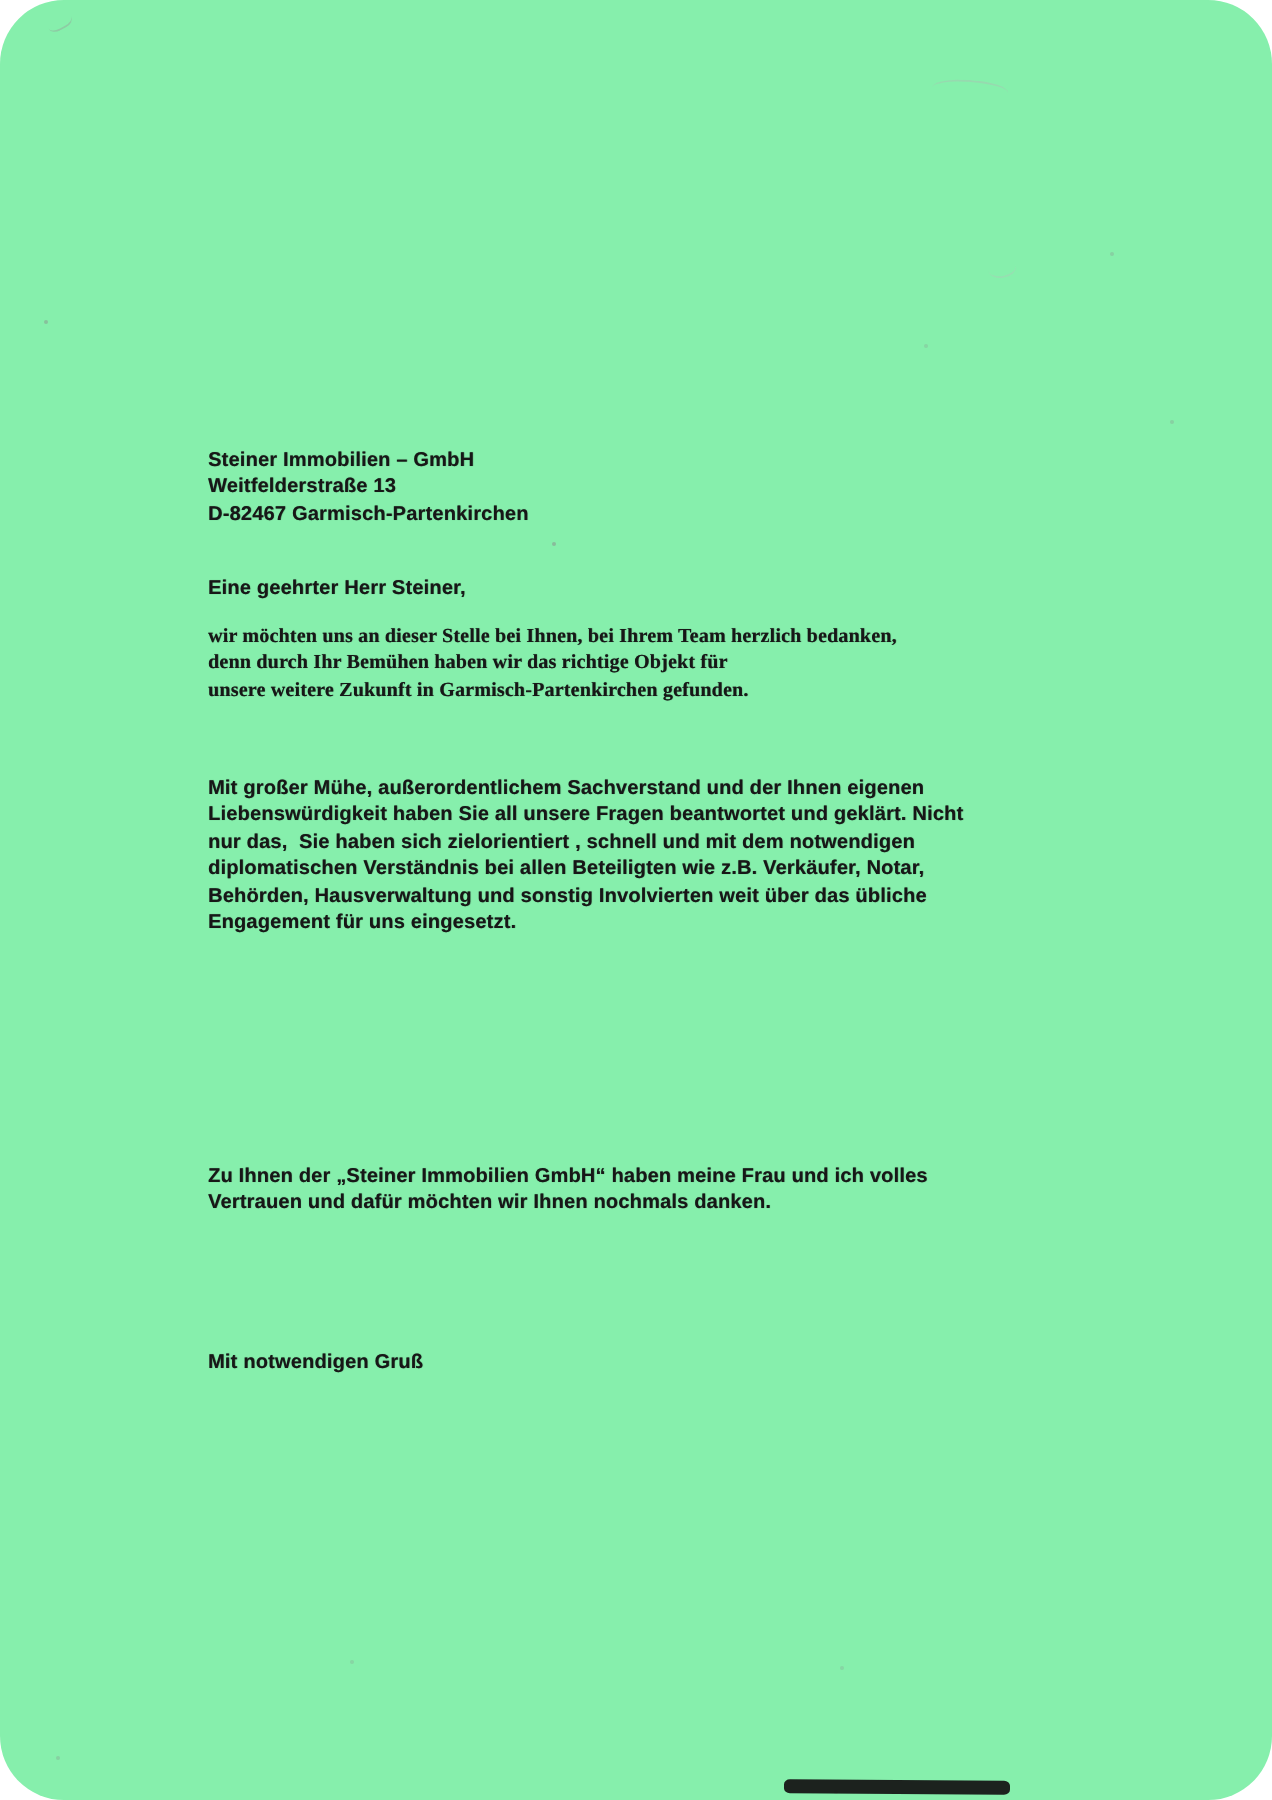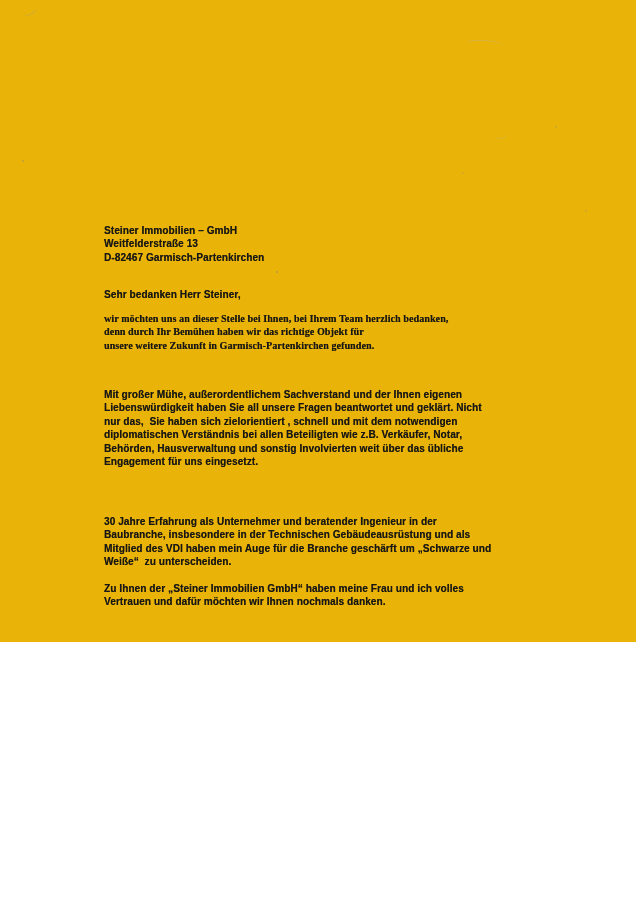--- a/index.html
+++ b/index.html
@@ -1,23 +1,24 @@
 <!DOCTYPE html>
 <html><head>
 <meta charset="utf-8">
 <style>
   html, body { margin: 0; padding: 0; background: #ffffff; }
   .page {
     position: relative;
     width: 636px;
-    height: 642px;
-    background: #eab308;
+    height: 900px;
+    background: #86efac;
     overflow: hidden;
     font-family: "Liberation Sans", "DejaVu Sans", sans-serif;
     color: #171717;
+    border-radius: 32px;
   }
   .txt {
     position: absolute;
     left: 104px;
     font-size: 10px;
     font-weight: 700;
     line-height: 13.4px;
     letter-spacing: 0.1px;
     white-space: pre;
     color: #171717;
@@ -58,38 +59,34 @@
 </style>
 </head>
 <body>
 
 <div class="page">
 
   <div class="txt recipient">Steiner Immobilien – GmbH
 Weitfelderstraße 13
 D-82467 Garmisch-Partenkirchen</div>
 
-  <div class="txt salutation">Sehr bedanken Herr Steiner,</div>
+  <div class="txt salutation">Eine geehrter Herr Steiner,</div>
 
   <div class="txt para-1">wir möchten uns an dieser Stelle bei Ihnen, bei Ihrem Team herzlich bedanken,
 denn durch Ihr Bemühen haben wir das richtige Objekt für
 unsere weitere Zukunft in Garmisch-Partenkirchen gefunden.</div>
 
   <div class="txt para-2">Mit großer Mühe, außerordentlichem Sachverstand und der Ihnen eigenen
 Liebenswürdigkeit haben Sie all unsere Fragen beantwortet und geklärt. Nicht
 nur das,  Sie haben sich zielorientiert , schnell und mit dem notwendigen
 diplomatischen Verständnis bei allen Beteiligten wie z.B. Verkäufer, Notar,
 Behörden, Hausverwaltung und sonstig Involvierten weit über das übliche
 Engagement für uns eingesetzt.</div>
 
 
-  <div class="txt para-4">30 Jahre Erfahrung als Unternehmer und beratender Ingenieur in der
-Baubranche, insbesondere in der Technischen Gebäudeausrüstung und als
-Mitglied des VDI haben mein Auge für die Branche geschärft um „Schwarze und
-Weiße“  zu unterscheiden.</div>
 
   <div class="txt para-5">Zu Ihnen der „Steiner Immobilien GmbH“ haben meine Frau und ich volles
 Vertrauen und dafür möchten wir Ihnen nochmals danken.</div>
 
 
   <div class="txt closing">Mit notwendigen Gruß</div>
 
   <div class="artifact scratch-topleft"></div>
   <div class="artifact wave-top"></div>
   <div class="artifact arc-right"></div>

